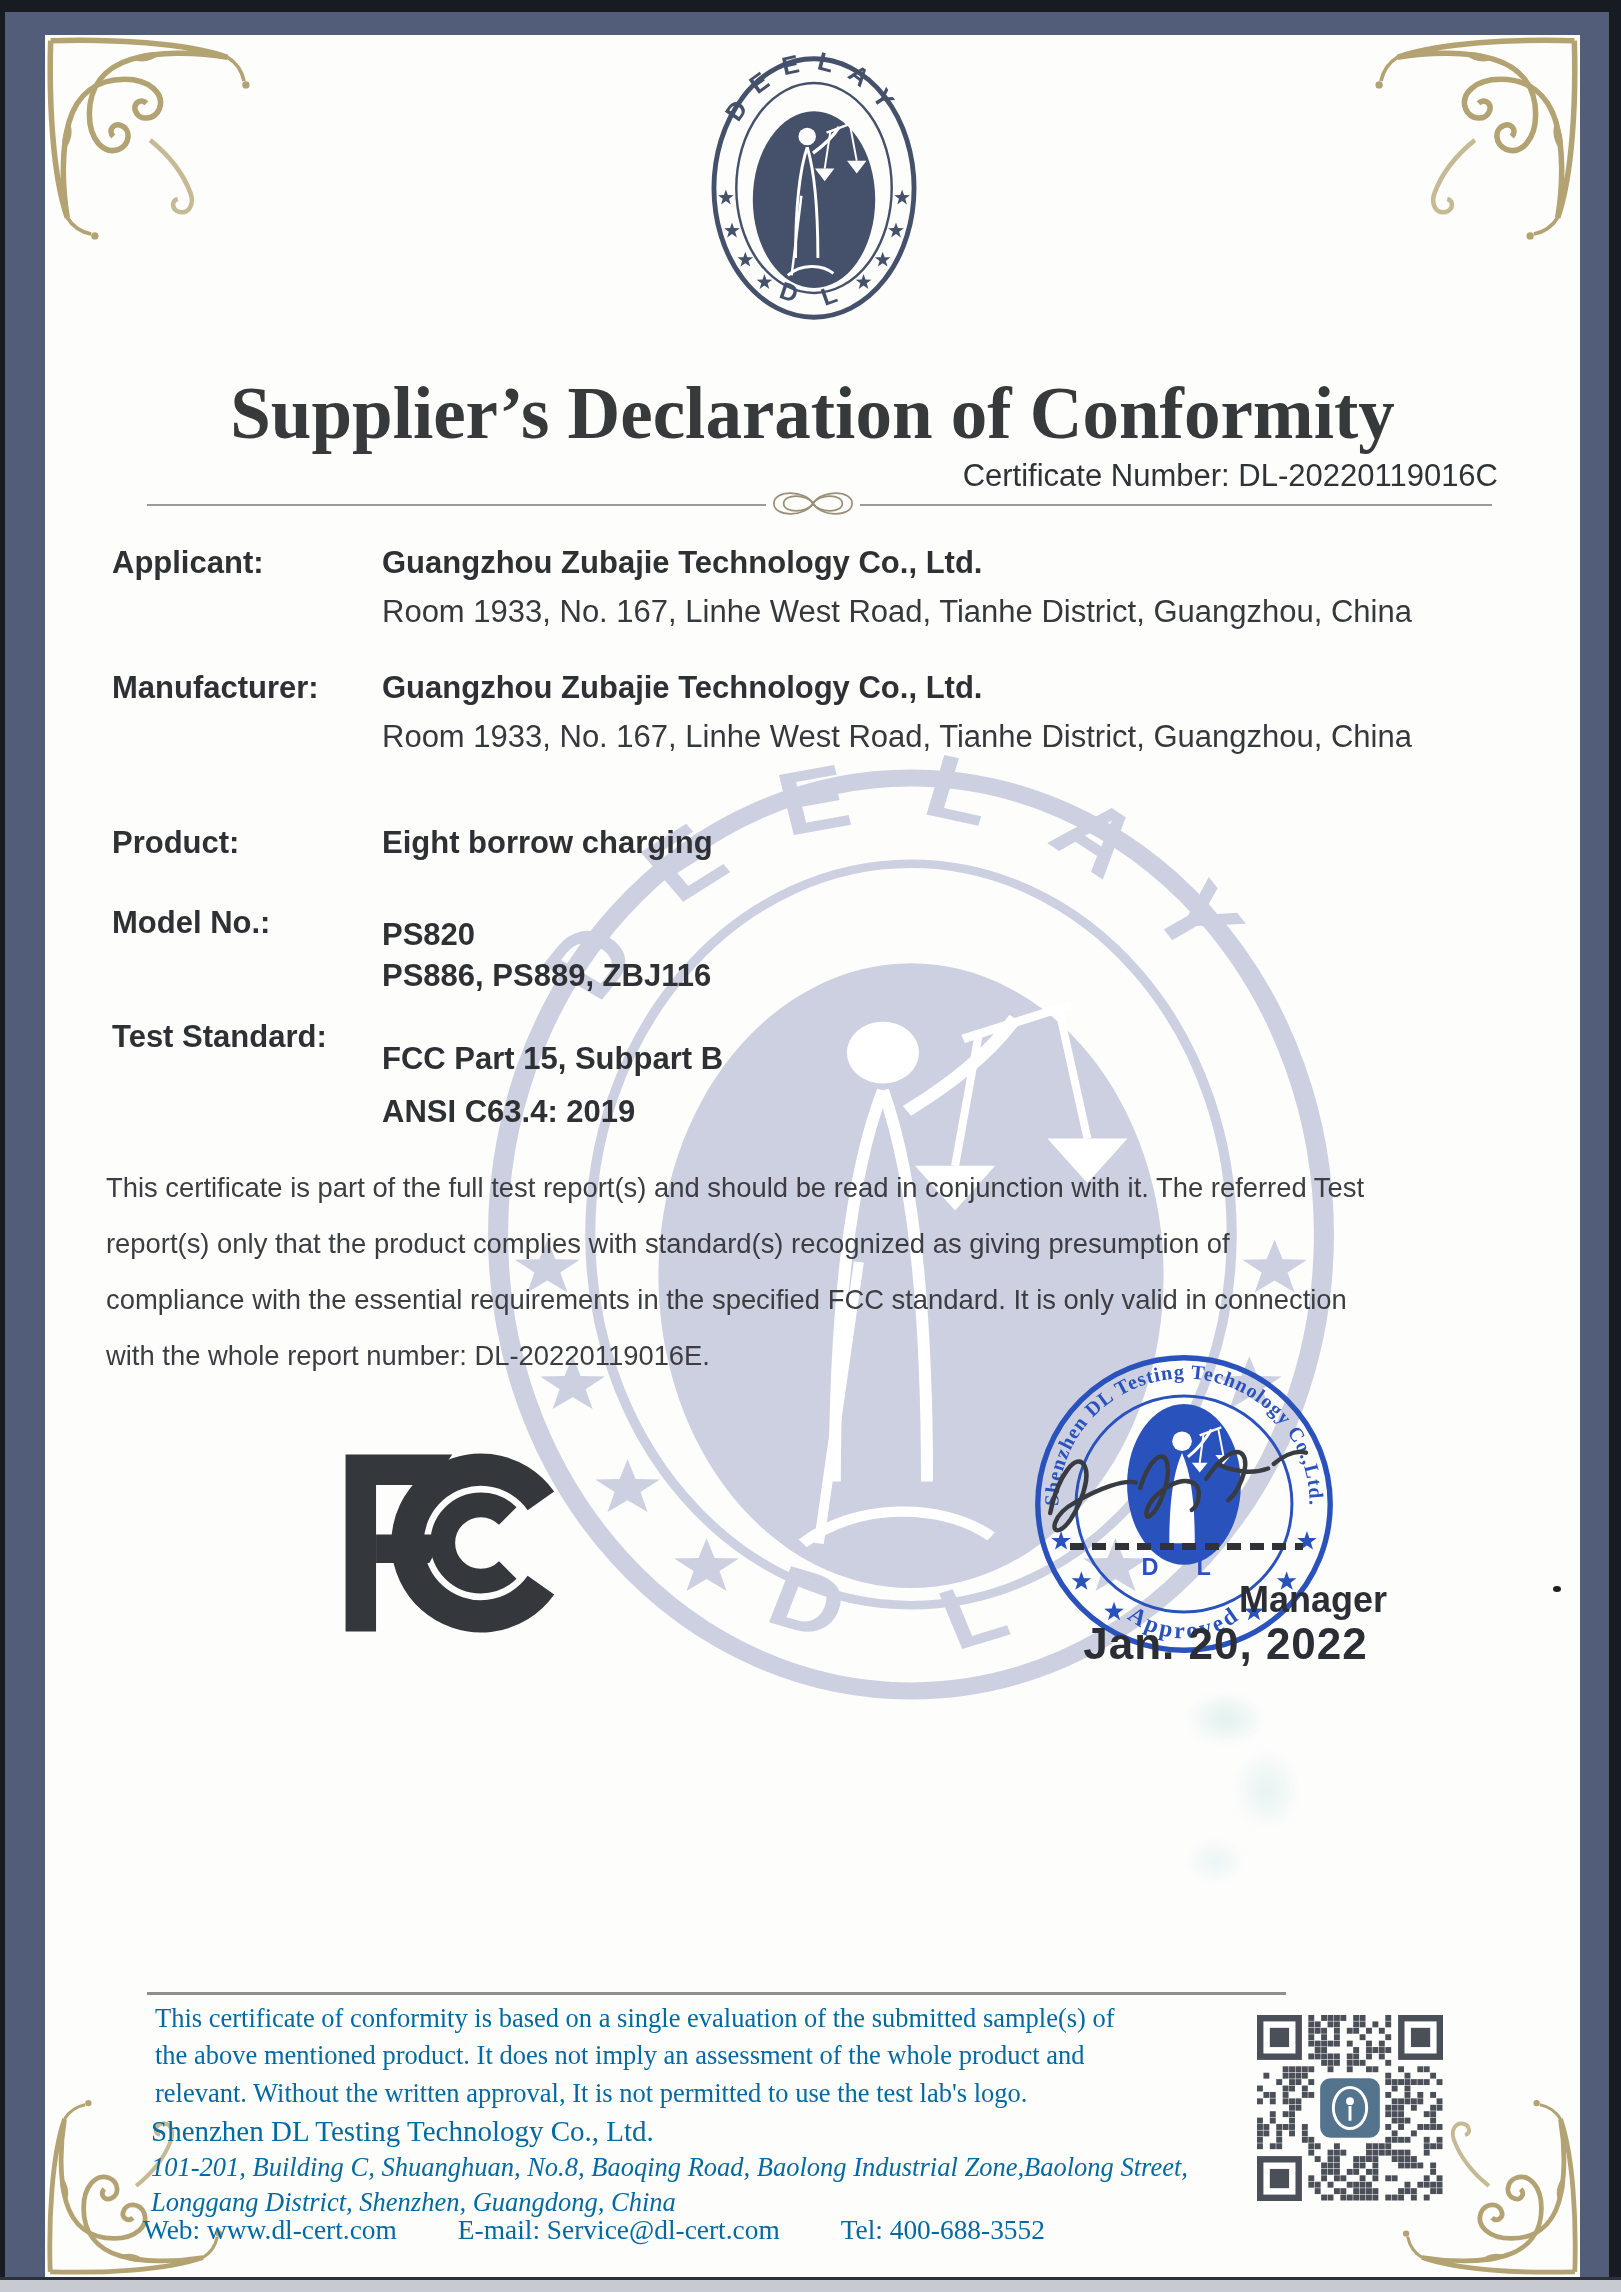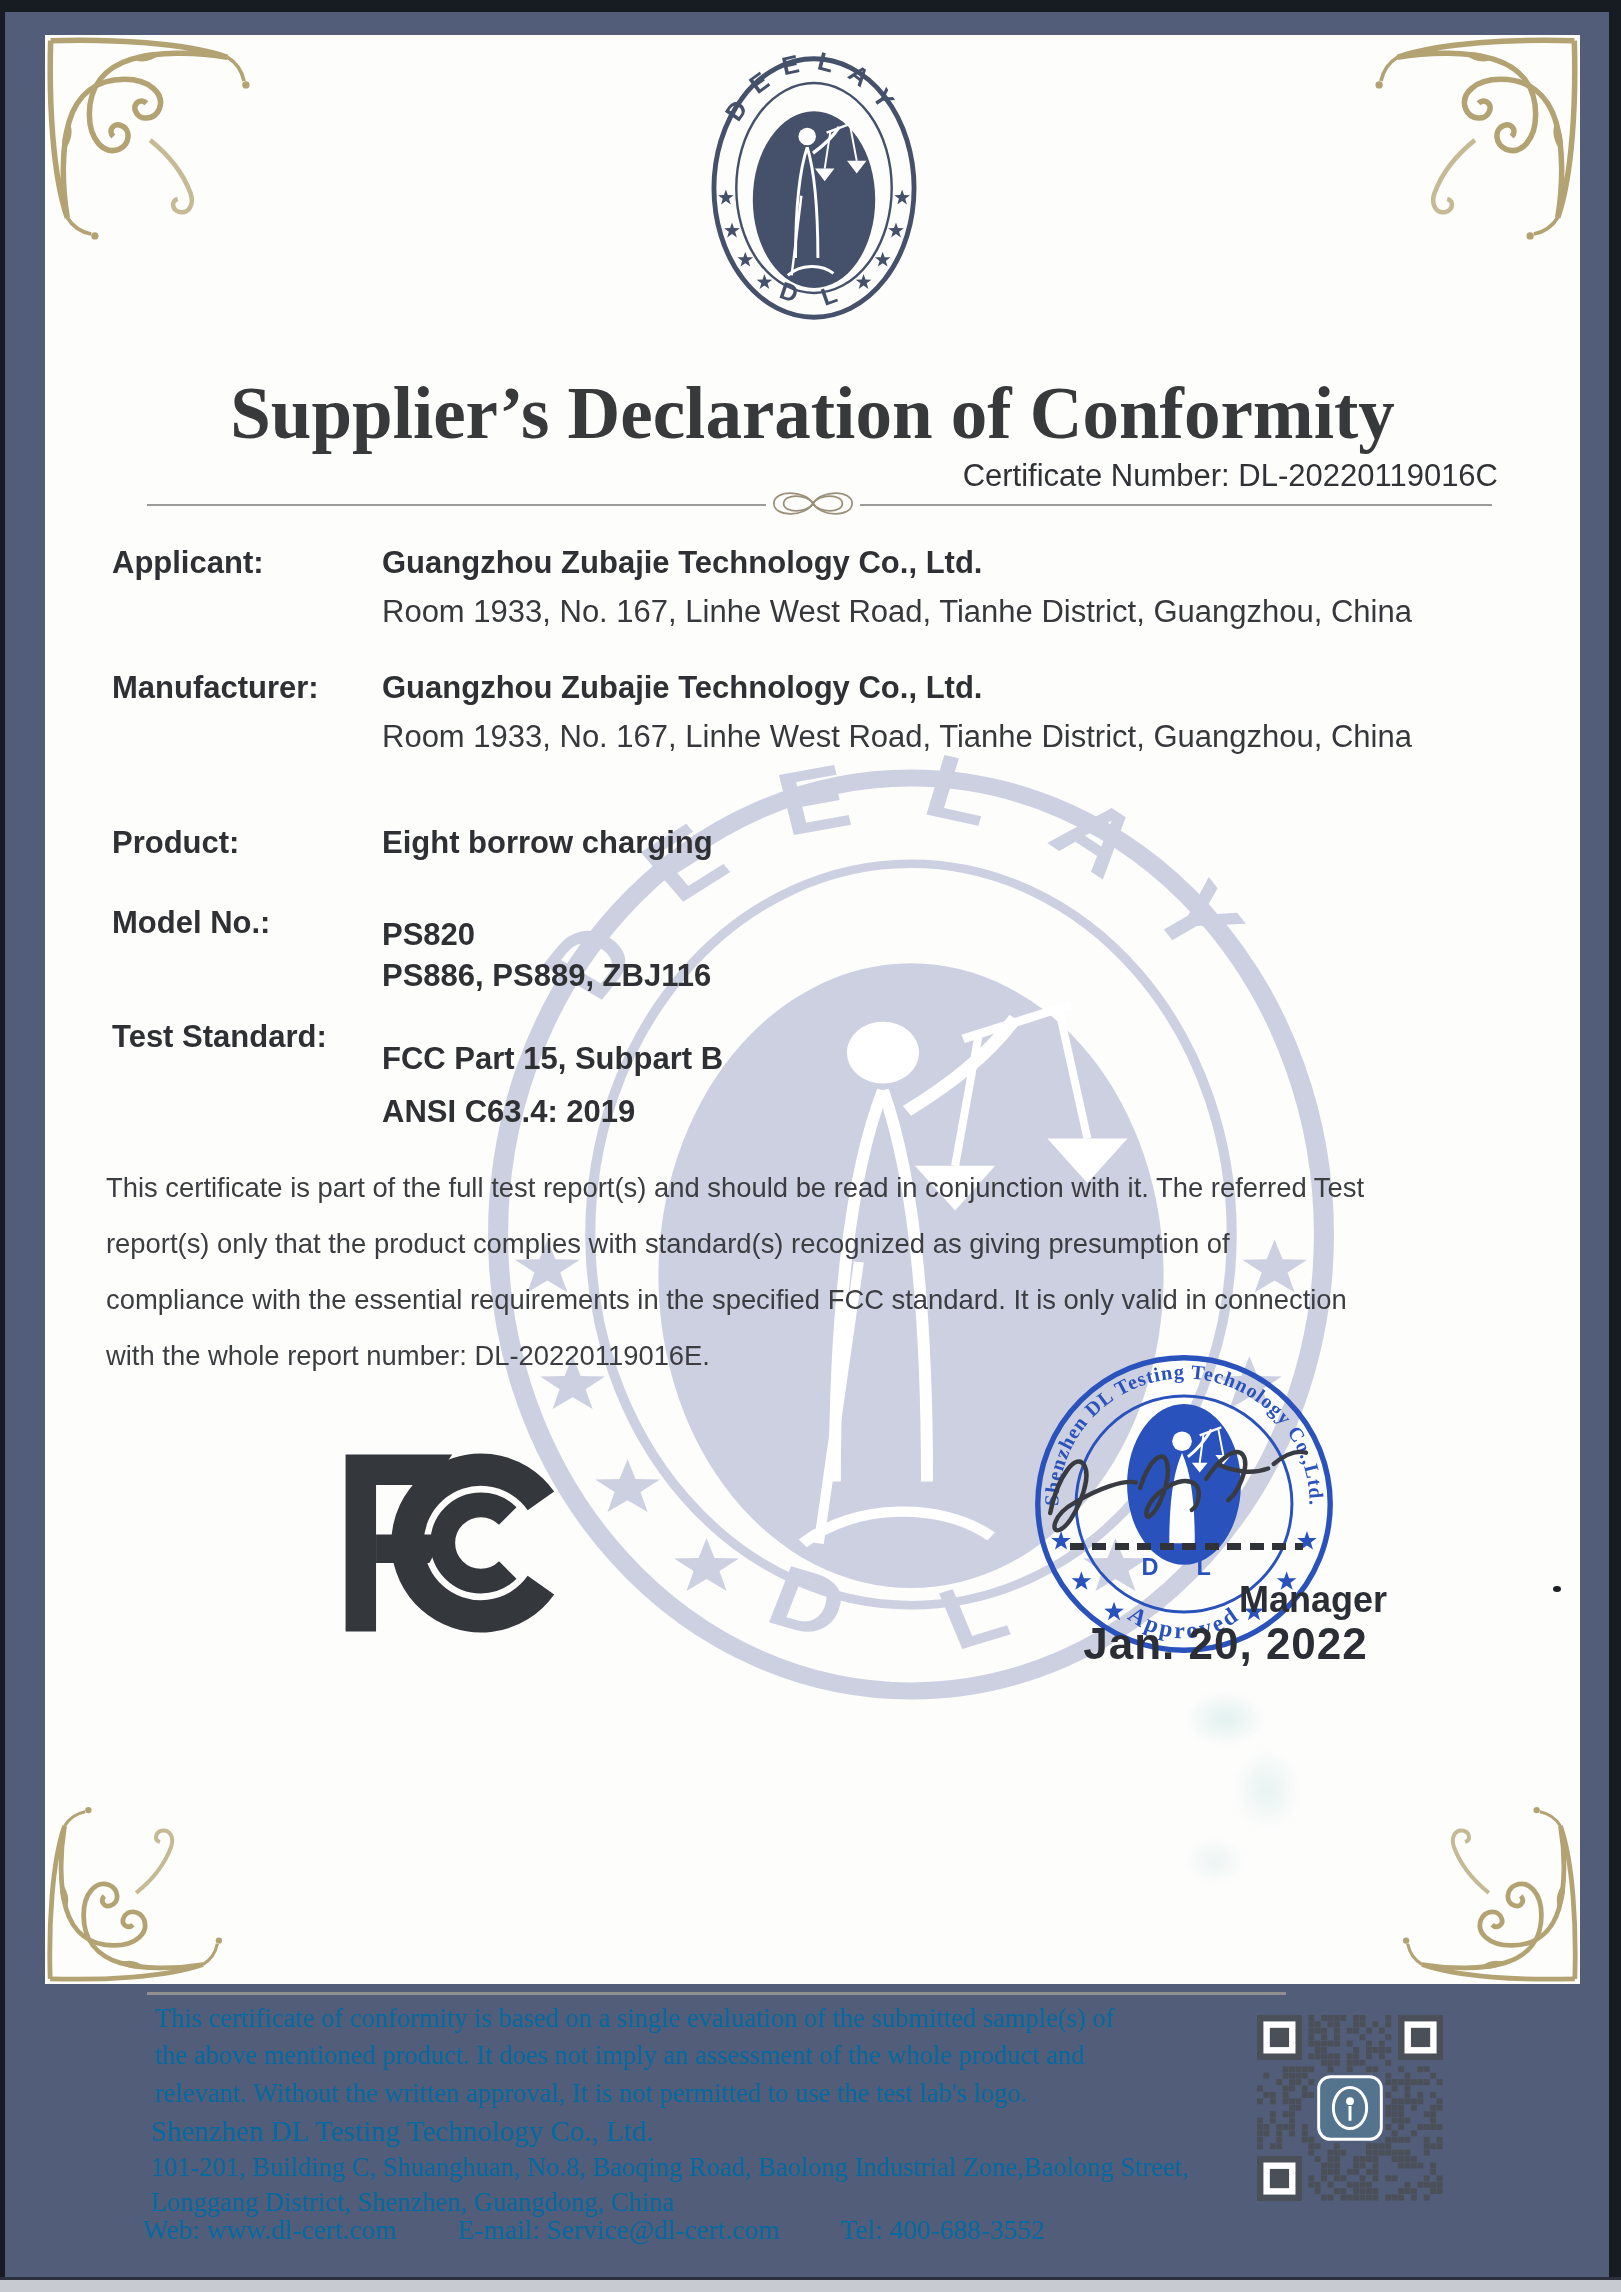--- a/index.html
+++ b/index.html
@@ -4,21 +4,21 @@
 <style>
   html,body{margin:0;padding:0;background:#2a2e38;}
   .canvas{position:relative;width:1621px;height:2293px;background:var(--frame-navy,#525e79);overflow:hidden;
           font-family:"Liberation Sans","DejaVu Sans",sans-serif;}
   .edge-top{position:absolute;left:0;top:0;width:100%;height:11.8px;background:var(--edge-dark,#171b22);}
   .edge-left{position:absolute;left:0;top:0;width:4.9px;height:100%;background:var(--edge-dark,#171b22);}
   .edge-right{position:absolute;right:0;top:0;width:11.8px;height:100%;background:var(--edge-dark,#171b22);}
   .edge-bottom-line{position:absolute;left:0;top:2277px;width:100%;height:2.9px;background:#2b303c;}
   .edge-bottom-light{position:absolute;left:0;bottom:0;width:100%;height:12.7px;background:#c7cad1;}
 
-  .page{position:absolute;left:45px;top:35px;width:1535px;height:1949px;background:#fdfdfc;}
+  .page{position:absolute;left:45px;top:35px;width:1535px;height:2242px;background:#fdfdfc;}
 
   .flourish{position:absolute;width:221px;height:221px;color:var(--gold,#b3a373);}
   .flourish.tl{left:2px;top:2px;}
   .flourish.tr{right:2px;top:2px;transform:scaleX(-1);}
   .flourish.bl{left:2px;bottom:2px;transform:scaleY(-1);width:191px;height:191px;}
   .flourish.br{right:2px;bottom:2px;transform:scale(-1,-1);width:191px;height:191px;}
 
   .logo{position:absolute;left:661px;top:16.7px;width:216px;height:272px;color:var(--logo-navy,#45516b);}
   .watermark{position:absolute;left:425px;top:719px;width:882px;height:961px;color:var(--watermark,#ccd0e1);z-index:1;}
 
@@ -49,21 +49,21 @@
           background:
            radial-gradient(59px 39px at 40% 20%,rgba(110,190,185,.20),transparent 70%),
            radial-gradient(49px 59px at 60% 45%,rgba(110,190,185,.16),transparent 70%),
            radial-gradient(44px 34px at 35% 70%,rgba(110,190,185,.13),transparent 70%);}
   .dot-artifact{position:absolute;left:1508px;top:1551px;width:7.8px;height:5.9px;border-radius:50%;background:#1d2025;z-index:5;}
 
   .footer-sep{position:absolute;left:102px;top:1957px;width:1139px;height:2.9px;background:#8f8f8f;z-index:2;}
   .serif{font-family:"Liberation Serif","DejaVu Serif",serif;color:#0369a1;white-space:nowrap;position:absolute;z-index:2;}
   .disc{left:110px;font-size:26.5px;}
   .company{left:106px;top:2080px;font-size:29px;}
-  .addr{left:106px;font-size:26.5px;}
+  .addr{left:106px;font-size:26.5px;font-style:italic;}
   .contacts{left:98px;top:2180px;font-size:27.4px;display:flex;gap:61px;}
   .qr{position:absolute;left:1212px;top:1980px;width:186px;height:186px;z-index:2;}
 </style>
 </head>
 <body>
 
 <svg width="0" height="0" style="position:absolute">
   <defs>
     <path id="star5" d="M0,-10 L-2.35,-3.24 L-9.51,-3.09 L-3.8,1.24 L-5.88,8.09 L0,4 L5.88,8.09 L3.8,1.24 L9.51,-3.09 L2.35,-3.24 Z"></path>
     <path id="flourish-art" fill="none" stroke="currentColor" d=""></path>

